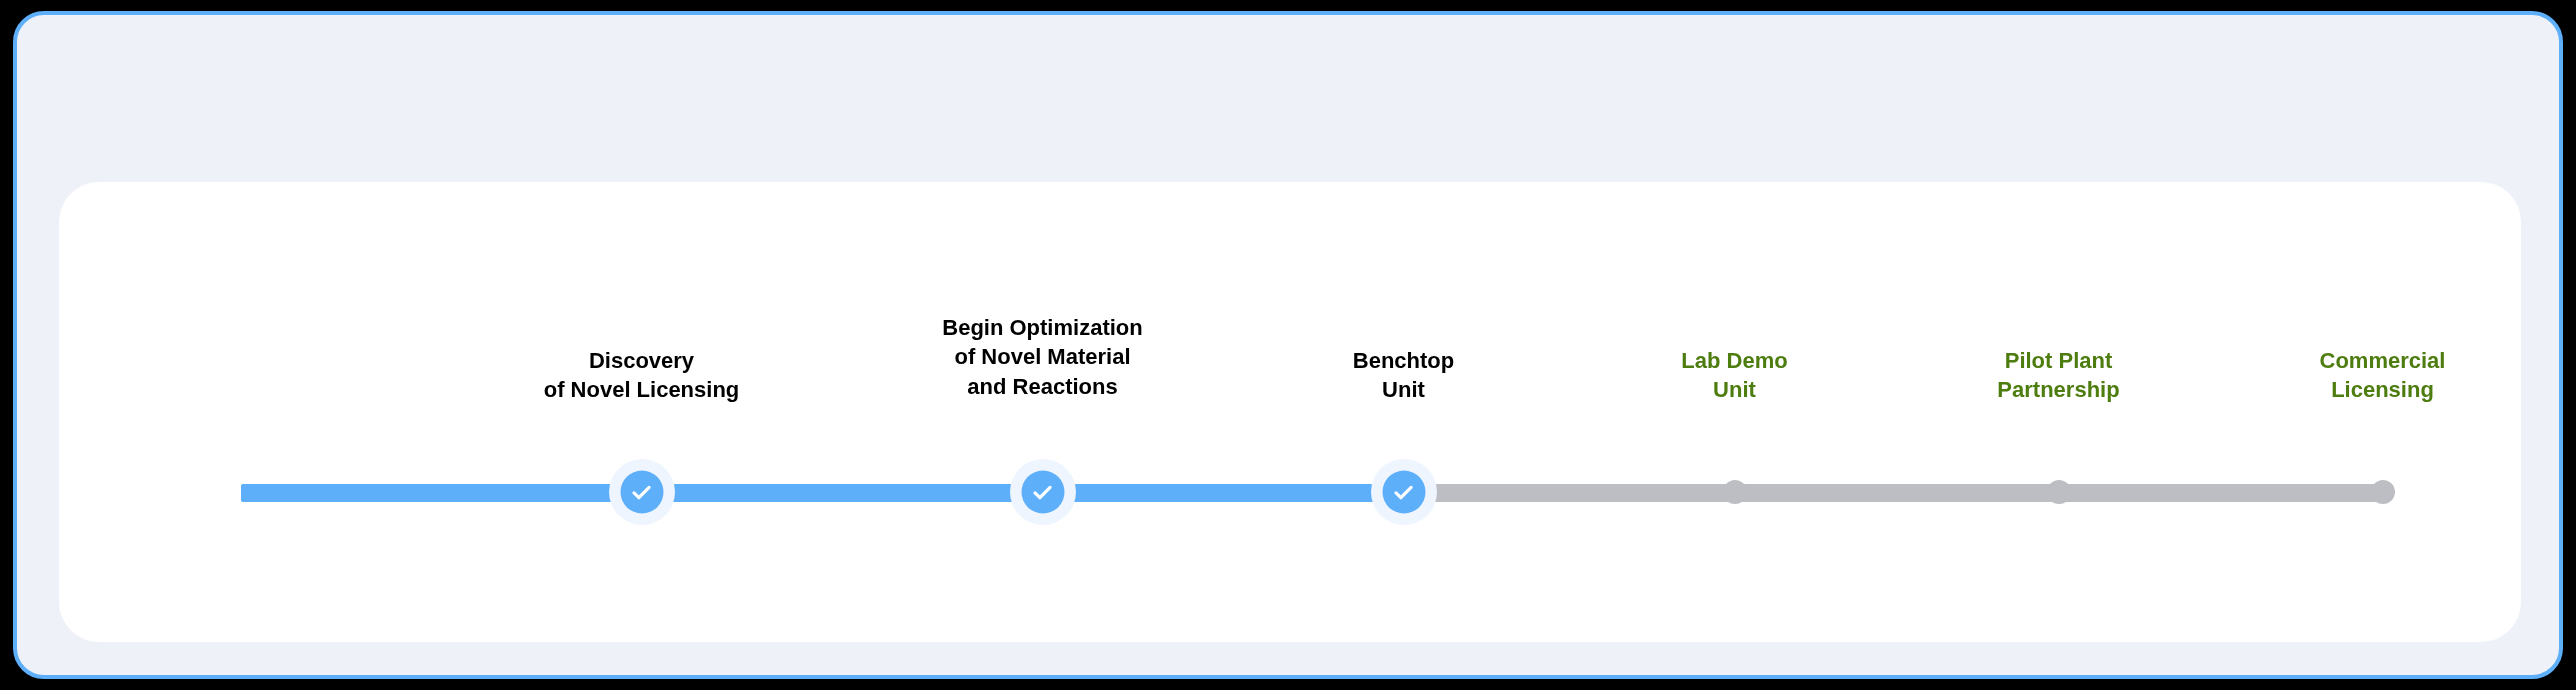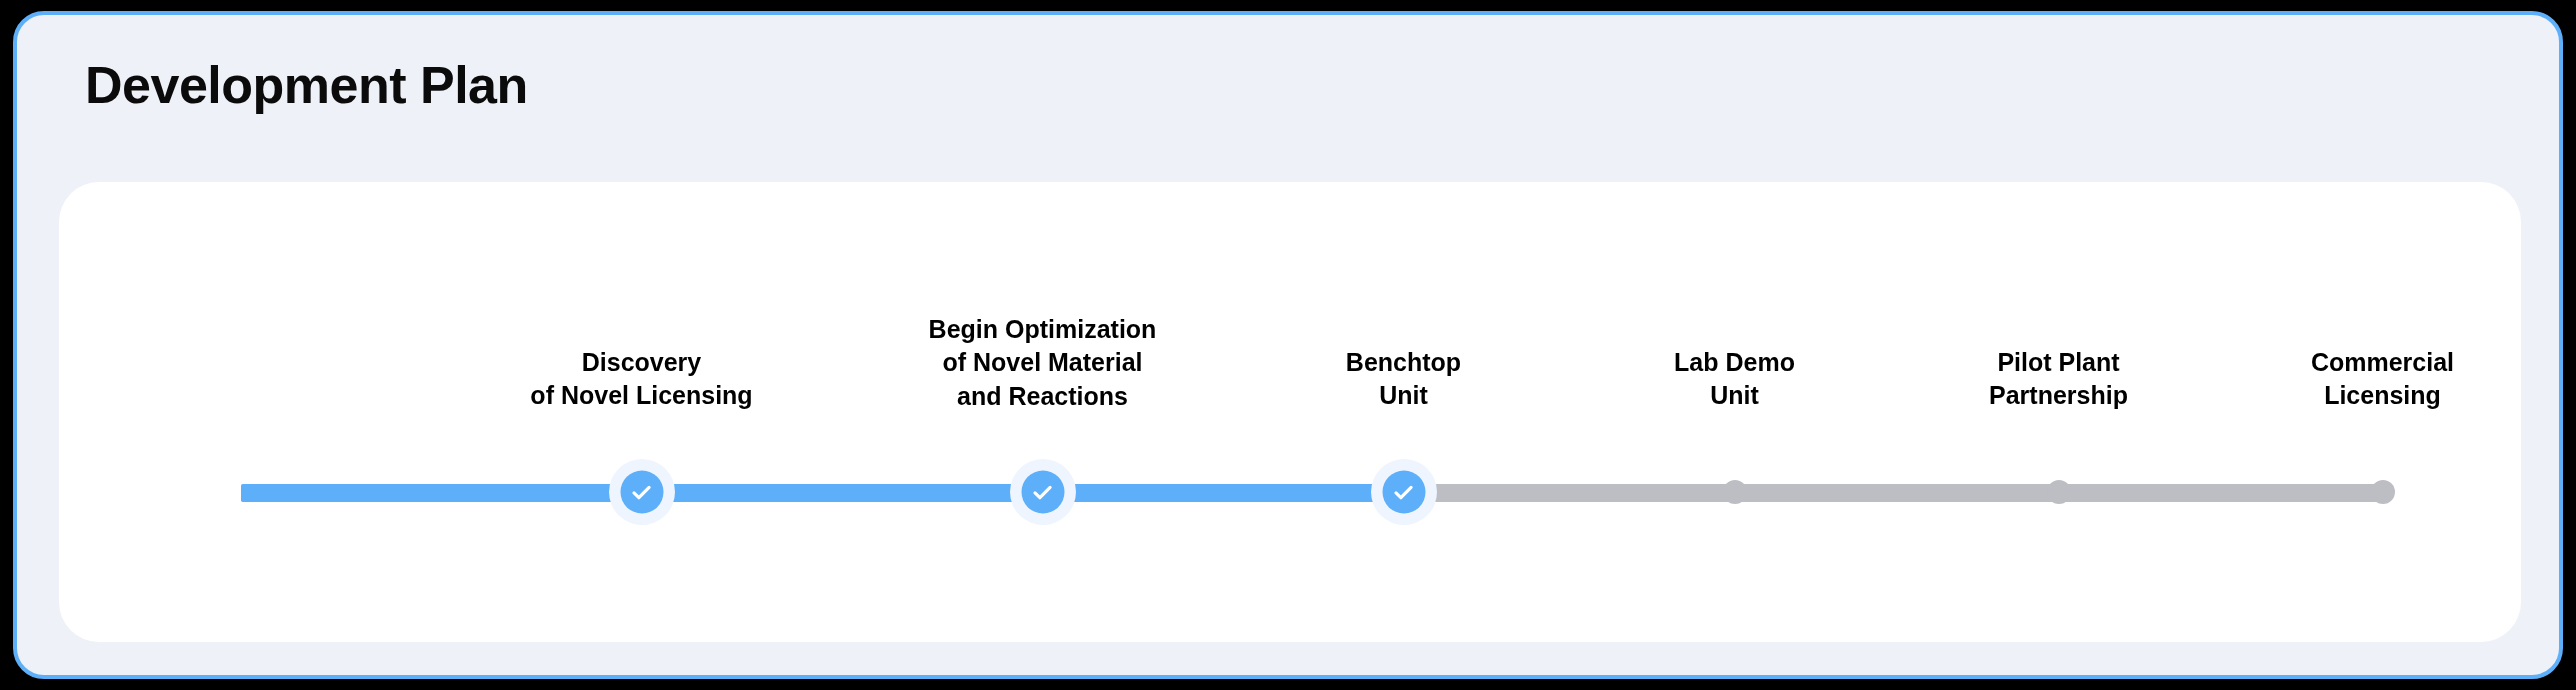--- a/index.html
+++ b/index.html
@@ -79,27 +79,27 @@
     height: 100%;
     text-align: center;
   }
 
   .step-label {
     position: absolute;
     left: 0;
     width: 100%;
     bottom: auto;
     top: 0;
-    font-size: 25px;
+    font-size: 22px;
     font-weight: bold;
     line-height: 1.33;
     white-space: pre-line;
   }
   .step.done    .step-label { color: #000000; }
-  .step.pending .step-label { color: #000000; }
+  .step.pending .step-label { color: #4d7c0f; }
 
   
   .marker {
     position: absolute;
     left: 50%;
     top: 310px;
     transform: translate(-50%, -50%);
   }
 
   .halo {
@@ -137,21 +137,20 @@
     height: 24px;
     border-radius: 50%;
     background: #bcbec4;
   }
 </style>
 </head>
 <body>
 
 <div id="app-frame">
 
-  <div id="page-title">Development Plan</div>
 
   <div id="timeline-card">
     <div id="timeline">
         <div class="track track-done" style="left: 182px; width: 400px;"></div>
         <div class="track track-done" style="left: 582px; width: 400px;"></div>
         <div class="track track-done" style="left: 983px; width: 362px;"></div>
         <div class="track track-todo" style="left: 1344px; width: 331px;"></div>
         <div class="track track-todo" style="left: 1675px; width: 324px;"></div>
         <div class="track track-todo" style="left: 1999px; width: 324px;"></div>
         <div class="step done" style="left: 582px;">

